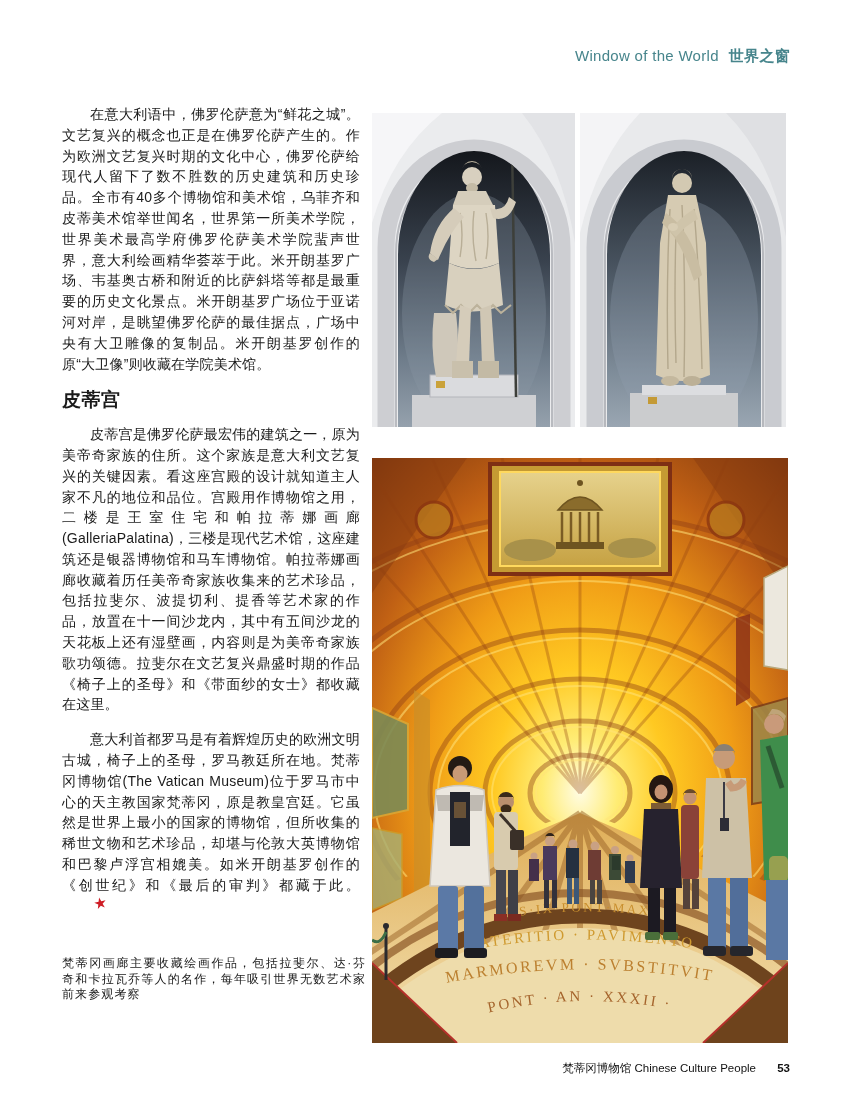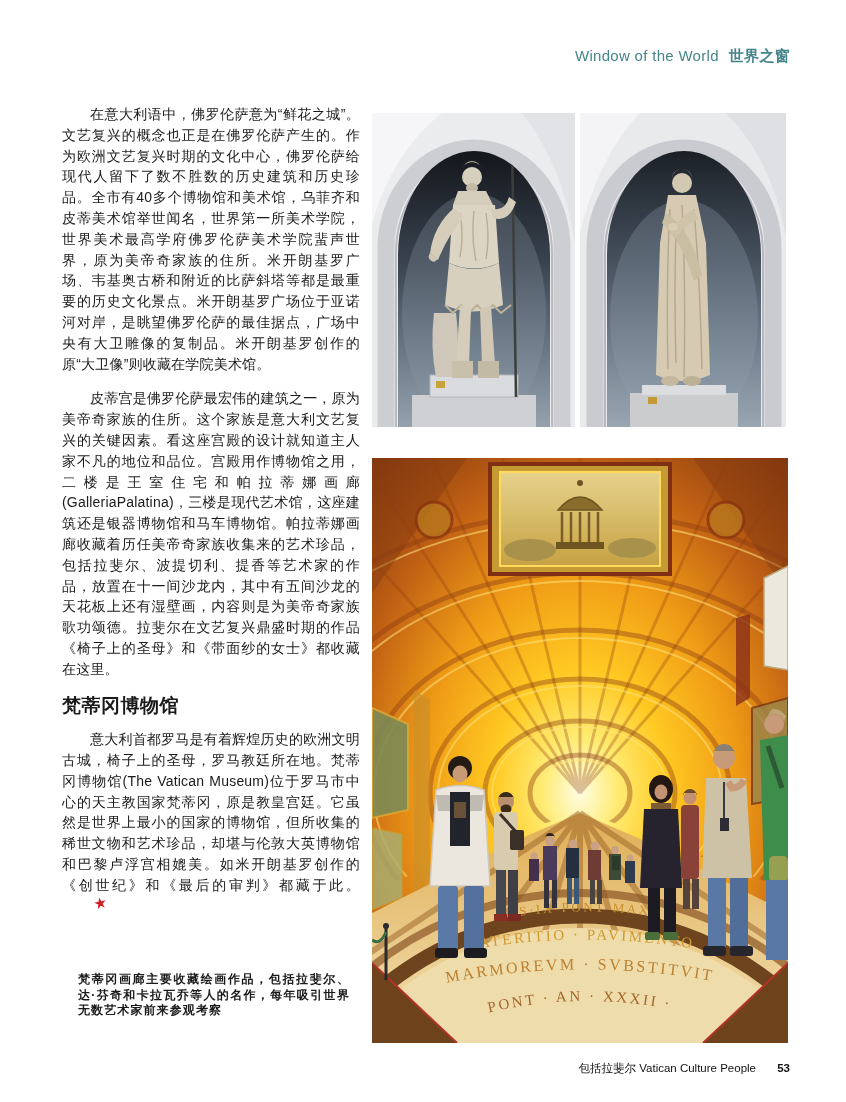--- a/index.html
+++ b/index.html
@@ -20,21 +20,21 @@
     font-size:19px;font-weight:700;margin:0 0 12px 0;letter-spacing:.5px;line-height:1.25;
   }
   .section + .section .section-heading{margin-top:9px;}
   .section-body{
     font-size:14px;line-height:20.8px;text-align:justify;text-indent:2em;
     margin:0 0 14px 0;letter-spacing:.2px;
   }
   .star{color:#cf1d25;font-size:15px;display:inline-block;transform:rotate(-12deg);margin-left:4px;}
   
   .caption{position:absolute;left:62px;top:956px;width:304px;}
-  .caption p{margin:16px;font-weight:700;font-size:12px;line-height:15.5px;text-align:justify;}
+  .caption p{margin:0;font-weight:400;font-size:12px;line-height:15.5px;text-align:justify;}
   .caption .caption-cn{letter-spacing:1.1px;}
   .caption .caption-en{letter-spacing:.1px;word-spacing:2px;}
   
   .photo{position:absolute;margin:0;padding:0;line-height:0;}
   .photo svg{display:block;}
   .photo-statue-left{left:372px;top:113px;width:203px;height:314px;}
   .photo-statue-right{left:580px;top:113px;width:206px;height:314px;}
   .photo-gallery{left:372px;top:458px;width:416px;height:585px;}
   
   .page-footer{
@@ -47,27 +47,27 @@
 <body>
 
 <div class="page">
 
   <div class="page-header">
     <span class="hdr-en">Window of the World</span><span class="hdr-cn">世界之窗</span>
   </div>
 
   <div class="column">
     <div class="section">
-      <p class="section-body">在意大利语中，佛罗伦萨意为“鲜花之城”。文艺复兴的概念也正是在佛罗伦萨产生的。作为欧洲文艺复兴时期的文化中心，佛罗伦萨给现代人留下了数不胜数的历史建筑和历史珍品。全市有40多个博物馆和美术馆，乌菲齐和皮蒂美术馆举世闻名，世界第一所美术学院，世界美术最高学府佛罗伦萨美术学院蜚声世界，原为美帝奇家族的住所。米开朗基罗广场、韦基奥古桥和附近的比萨斜塔等都是最重要的历史文化景点。米开朗基罗广场位于亚诺河对岸，是眺望佛罗伦萨的最佳据点，广场中央有大卫雕像的复制品。米开朗基罗创作的原“大卫像”则收藏在学院美术馆。</p>
+      <p class="section-body">在意大利语中，佛罗伦萨意为“鲜花之城”。文艺复兴的概念也正是在佛罗伦萨产生的。作为欧洲文艺复兴时期的文化中心，佛罗伦萨给现代人留下了数不胜数的历史建筑和历史珍品。全市有40多个博物馆和美术馆，乌菲齐和皮蒂美术馆举世闻名，世界第一所美术学院，世界美术最高学府佛罗伦萨美术学院蜚声世界，意大利绘画精华荟萃于此。米开朗基罗广场、韦基奥古桥和附近的比萨斜塔等都是最重要的历史文化景点。米开朗基罗广场位于亚诺河对岸，是眺望佛罗伦萨的最佳据点，广场中央有大卫雕像的复制品。米开朗基罗创作的原“大卫像”则收藏在学院美术馆。</p>
     </div>
     <div class="section">
+      <h2 class="section-heading">皮蒂宫</h2>
       <p class="section-body">皮蒂宫是佛罗伦萨最宏伟的建筑之一，原为美帝奇家族的住所。这个家族是意大利文艺复兴的关键因素。看这座宫殿的设计就知道主人家不凡的地位和品位。宫殿用作博物馆之用，二楼是王室住宅和帕拉蒂娜画廊(GalleriaPalatina)，三楼是现代艺术馆，这座建筑还是银器博物馆和马车博物馆。帕拉蒂娜画廊收藏着历任美帝奇家族收集来的艺术珍品，包括拉斐尔、波提切利、提香等艺术家的作品，放置在十一间沙龙内，其中有五间沙龙的天花板上还有湿壁画，内容则是为美帝奇家族歌功颂德。拉斐尔在文艺复兴鼎盛时期的作品《椅子上的圣母》和《带面纱的女士》都收藏在这里。</p>
     </div>
     <div class="section">
-      <h2 class="section-heading">梵蒂冈博物馆</h2>
       <p class="section-body"><span>意大利首都罗马是有着辉煌历史的欧洲文明古城，椅子上的圣母，罗马教廷所在地。梵蒂冈博物馆(The Vatican Museum)位于罗马市中心的天主教国家梵蒂冈，原是教皇宫廷。它虽然是世界上最小的国家的博物馆，但所收集的稀世文物和艺术珍品，却堪与伦敦大英博物馆和巴黎卢浮宫相媲美。如米开朗基罗创作的《创世纪》和《最后的审判》都藏于此。</span><span class="star">★</span></p>
     </div>
   </div>
 
   <div class="caption">
     <p class="caption-cn">梵蒂冈画廊主要收藏绘画作品，包括拉斐尔、达·芬奇和卡拉瓦乔等人的名作，每年吸引世界无数艺术家前来参观考察</p>
   </div>
 
   <figure class="photo photo-statue-left">
     <svg width="203" height="314" viewBox="0 0 203 314">
@@ -371,18 +371,18 @@
             <line x1="396" y1="288" x2="410" y2="330" stroke="#2c5a34" stroke-width="5"></line>
             <rect x="397" y="398" width="19" height="26" rx="5" fill="#97a050"></rect>
             <rect x="394" y="422" width="22" height="80" fill="#5a78a4"></rect>
           </g>
         </g>
       </g>
     </svg>
   </figure>
 
   <div class="page-footer">
-    <span>包括拉斐尔</span>
-    <span>Vatican Culture People</span>
+    <span>梵蒂冈博物馆</span>
+    <span>Chinese Culture People</span>
     <span class="pageno">53</span>
   </div>
 
 </div>
 
 </body></html>

